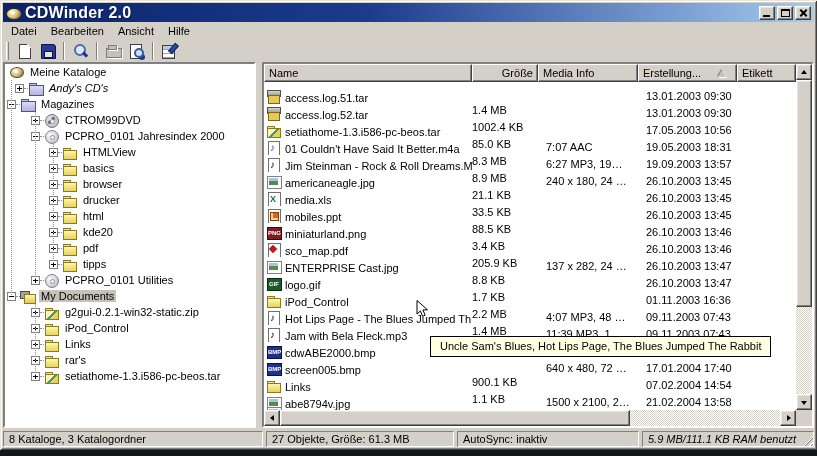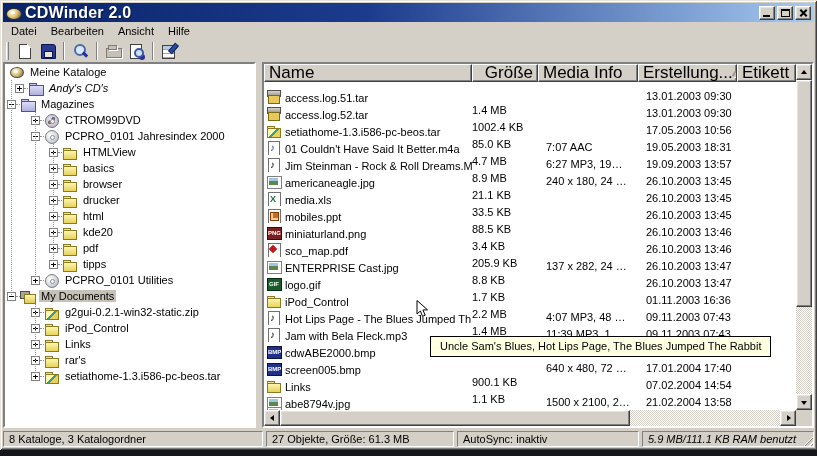--- a/index.html
+++ b/index.html
@@ -103,21 +103,21 @@
   .ic-gif::before{content:"";position:absolute;left:1px;top:2px;width:13px;height:11px;background:#185c2a;border:1px solid #062a10;}
   .ic-gif::after{content:"GIF";position:absolute;left:3px;top:5px;font-size:6px;font-weight:bold;color:#fff;}
   .ic-bmp::before{content:"";position:absolute;left:1px;top:2px;width:13px;height:11px;background:#20318c;border:1px solid #0a1240;}
   .ic-bmp::after{content:"BMP";position:absolute;left:2px;top:5px;font-size:6px;font-weight:bold;color:#fff;}
   .ic-pdf::before{content:"";position:absolute;left:2px;top:1px;width:11px;height:13px;background:#fff;border:1px solid #707070;}
   .ic-pdf::after{content:"";position:absolute;left:4px;top:4px;width:6px;height:6px;background:#c01818;transform:rotate(45deg);}
 
   
   .list-panel{flex:1;position:relative;overflow:hidden;}
   .list-header{position:absolute;left:0;top:0;right:16px;height:18px;display:grid;
-    grid-template-columns:208px 66px 100px 99px 1fr;font-size:17px;}
+    grid-template-columns:208px 66px 100px 99px 1fr;font-size:11px;}
   .hcell{background:#D4D0C8;border:1px solid;border-color:#fff #404040 #404040 #fff;box-shadow:inset -1px -1px 0 #808080;
     display:flex;align-items:center;padding:0 4px;white-space:nowrap;overflow:hidden;}
   .hcell.right{justify-content:flex-end;}
   .hcell .lbl{flex:1;}
   .hcell.right .lbl{flex:none;}
   .sortarrow{width:0;height:0;border-left:4px solid transparent;border-right:4px solid transparent;
     border-bottom:7px solid #c8c4bc;filter:drop-shadow(1px 1px 0 #fff) drop-shadow(-1px -1px 0 #8a8a8a);margin-right:6px;}
   .list-body{position:absolute;left:0;top:18px;right:16px;bottom:16px;background:#fff;overflow:hidden;font-size:11px;}
   .lrow{height:17px;display:grid;grid-template-columns:208px 66px 100px 99px 1fr;align-items:center;white-space:nowrap;}
   .cell{overflow:hidden;}
@@ -386,21 +386,21 @@
     <span class="cell size-cell">85.0 KB</span>
     <span class="cell media-cell"></span>
     <span class="cell date-cell">17.05.2003 10:56</span>
     <span class="cell label-cell"></span>
   </div>
           <div class="lrow">
     <span class="cell name-cell">
               <span class="ic ic-audio-m4a"></span>
               <span class="fname">01 Couldn't Have Said It Better.m4a</span>
             </span>
-    <span class="cell size-cell">4.7 MB</span>
+    <span class="cell size-cell">8.3 MB</span>
     <span class="cell media-cell">7:07  AAC</span>
     <span class="cell date-cell">19.05.2003 18:31</span>
     <span class="cell label-cell"></span>
   </div>
           <div class="lrow">
     <span class="cell name-cell">
               <span class="ic ic-audio-mp3"></span>
               <span class="fname">Jim Steinman - Rock &amp; Roll Dreams.MP3</span>
             </span>
     <span class="cell size-cell">8.9 MB</span>

